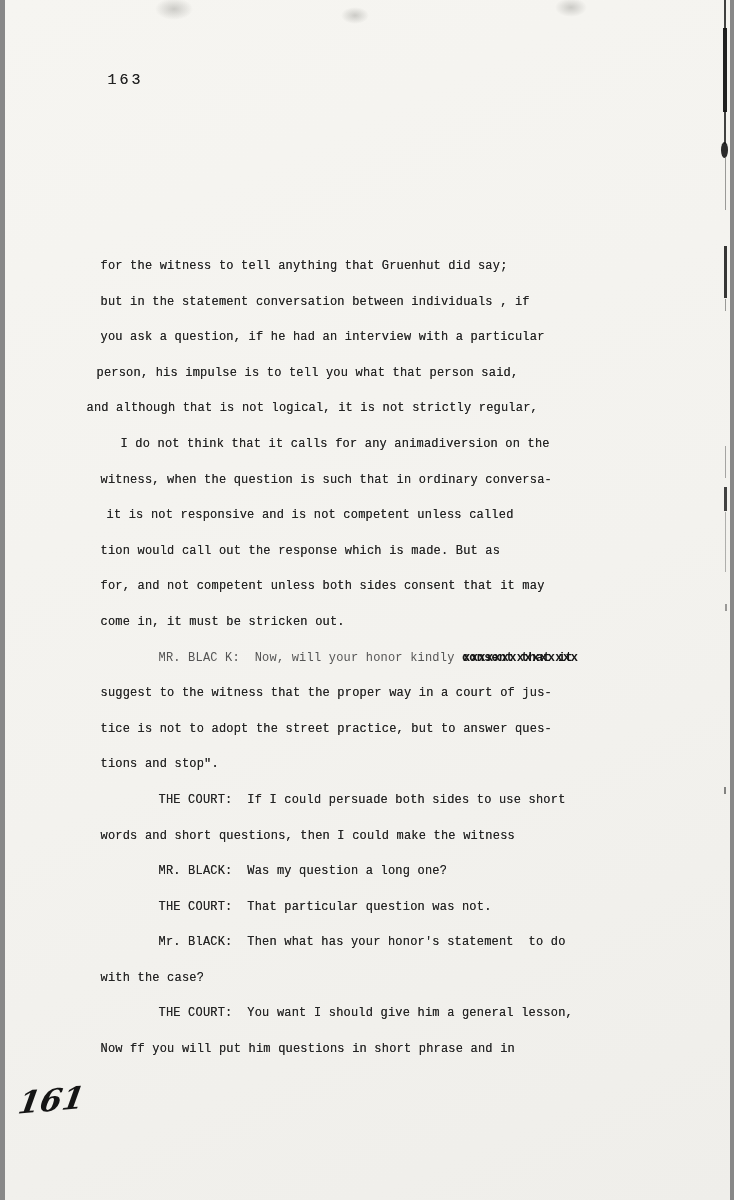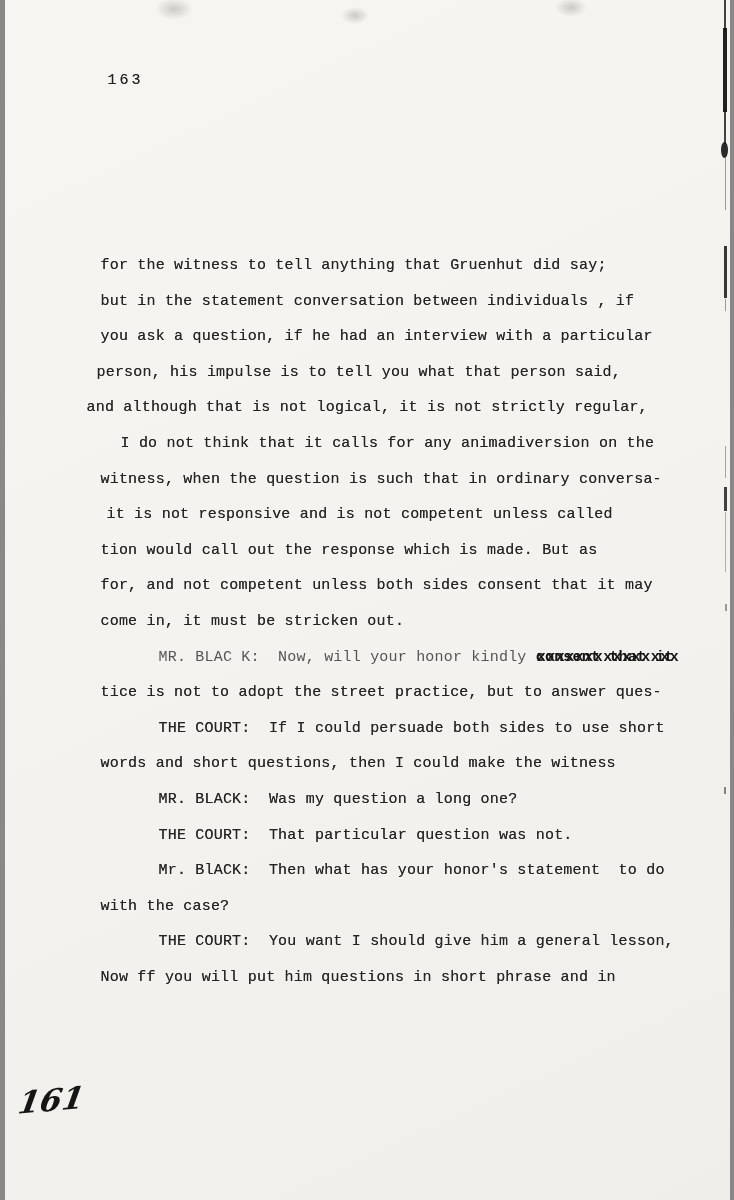--- a/index.html
+++ b/index.html
@@ -15,21 +15,21 @@
   .page-number {
     position:absolute; left:103px; top:72px;
     font-size:15px; letter-spacing:3px;
     text-shadow:0 0 0.6px rgba(20,20,20,0.7);
   }
   .transcript-body {
     position:absolute; left:96px; top:256px; width:610px;
   }
   .line {
     height:35.6px;
-    font-size:15px;
+    font-size:12px;
     line-height:20px;
     white-space:pre;
     letter-spacing:0.2px;
     text-shadow:0 0 0.6px rgba(20,20,20,0.65);
   }
   .line.indent { padding-left:58px; }
   .line.faint { color:#555; text-shadow:none; }
   .strikeover { position:relative; display:inline-block; font-weight:600; color:#161616; }
   .strikeover .base { position:relative; }
   .strikeover .over {
@@ -81,21 +81,23 @@
       <div class="line">you ask a question, if he had an interview with a particular</div>
       <div class="line" style="margin-left: -4px;">person, his impulse is to tell you what that person said,</div>
       <div class="line" style="margin-left: -14px;">and although that is not logical, it is not strictly regular,</div>
       <div class="line" style="margin-left: 20px;">I do not think that it calls for any animadiversion on the</div>
       <div class="line">witness, when the question is such that in ordinary conversa-</div>
       <div class="line" style="margin-left: 6px;">it is not responsive and is not competent unless called</div>
       <div class="line">tion would call out the response which is made. But as</div>
       <div class="line">for, and not competent unless both sides consent that it may</div>
       <div class="line">come in, it must be stricken out.</div>
       <div class="line indent faint">MR. BLAC K:  Now, will your honor kindly <span class="strikeover"><span class="base">consent that it</span><span class="over">xxxxxxxxxxxxxxx</span></span></div>
+      <div class="line">suggest to the witness that the proper way in a court of jus-</div>
       <div class="line">tice is not to adopt the street practice, but to answer ques-</div>
+      <div class="line">tions and stop″.</div>
       <div class="line indent">THE COURT:  If I could persuade both sides to use short</div>
       <div class="line">words and short questions, then I could make the witness</div>
       <div class="line indent">MR. BLACK:  Was my question a long one?</div>
       <div class="line indent">THE COURT:  That particular question was not.</div>
       <div class="line indent">Mr. BlACK:  Then what has your honor's statement  to do</div>
       <div class="line">with the case?</div>
       <div class="line indent">THE COURT:  You want I should give him a general lesson,</div>
       <div class="line">Now ff you will put him questions in short phrase and in</div>
     </div>
 

